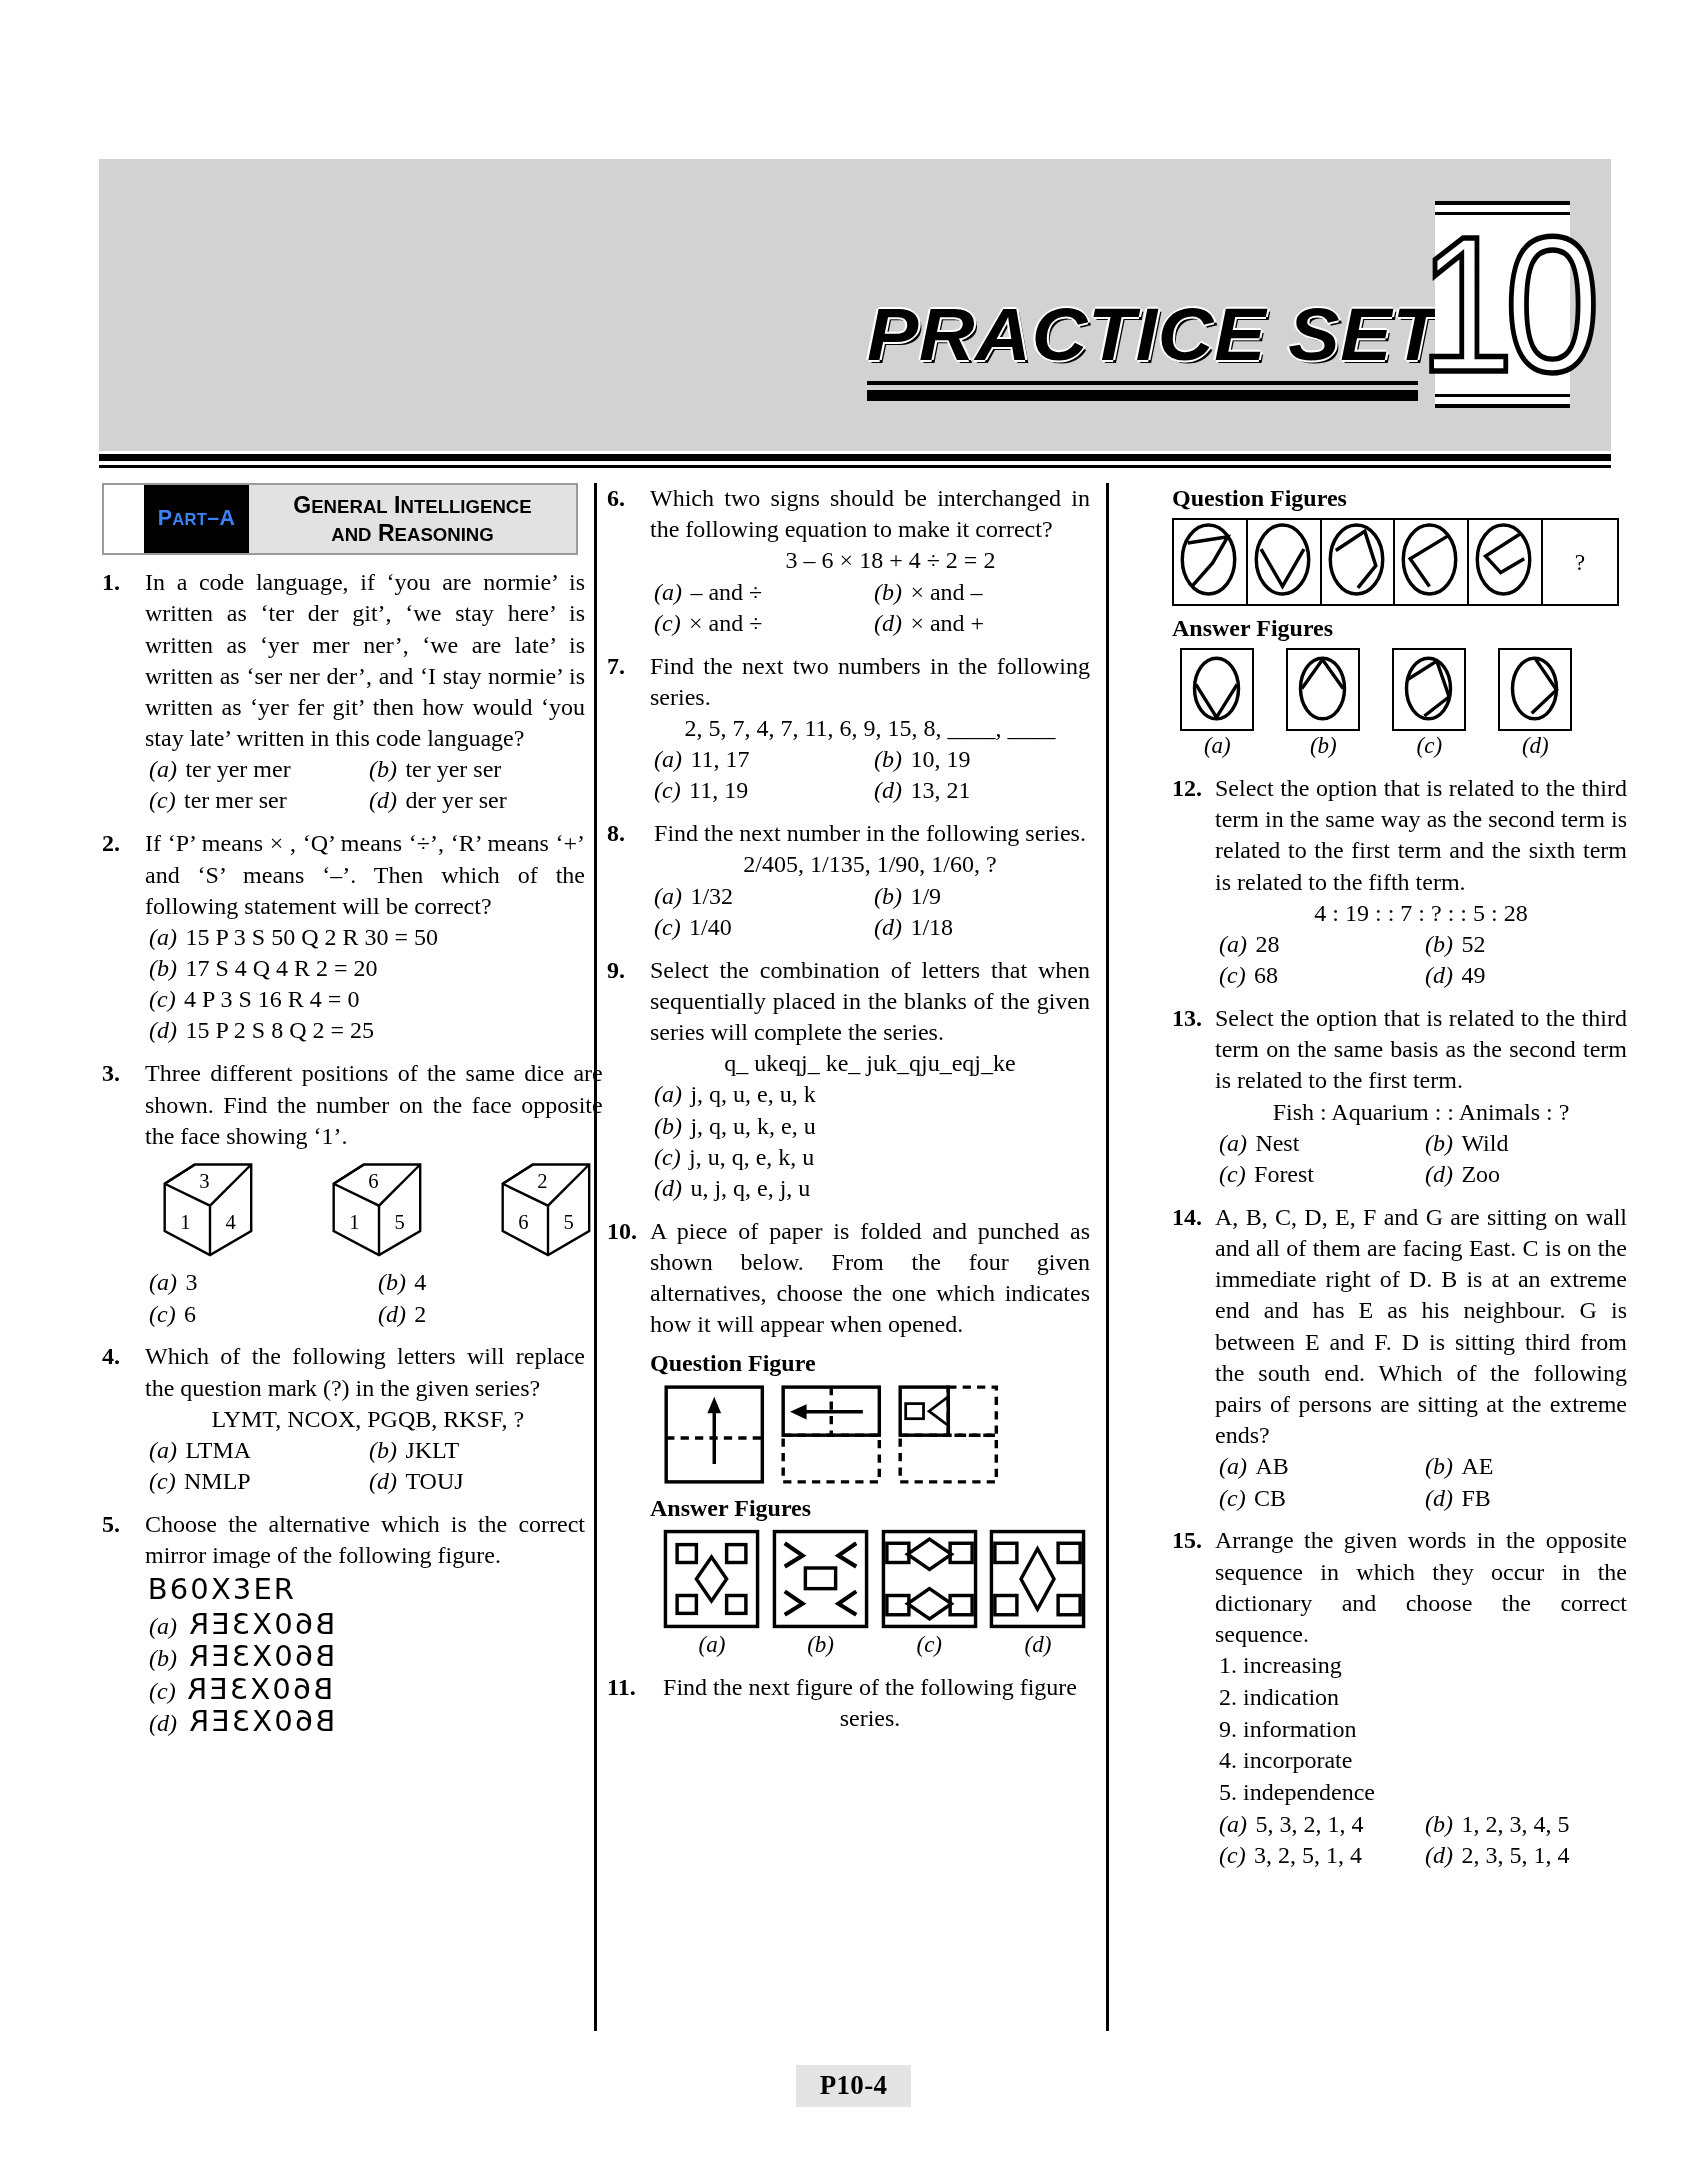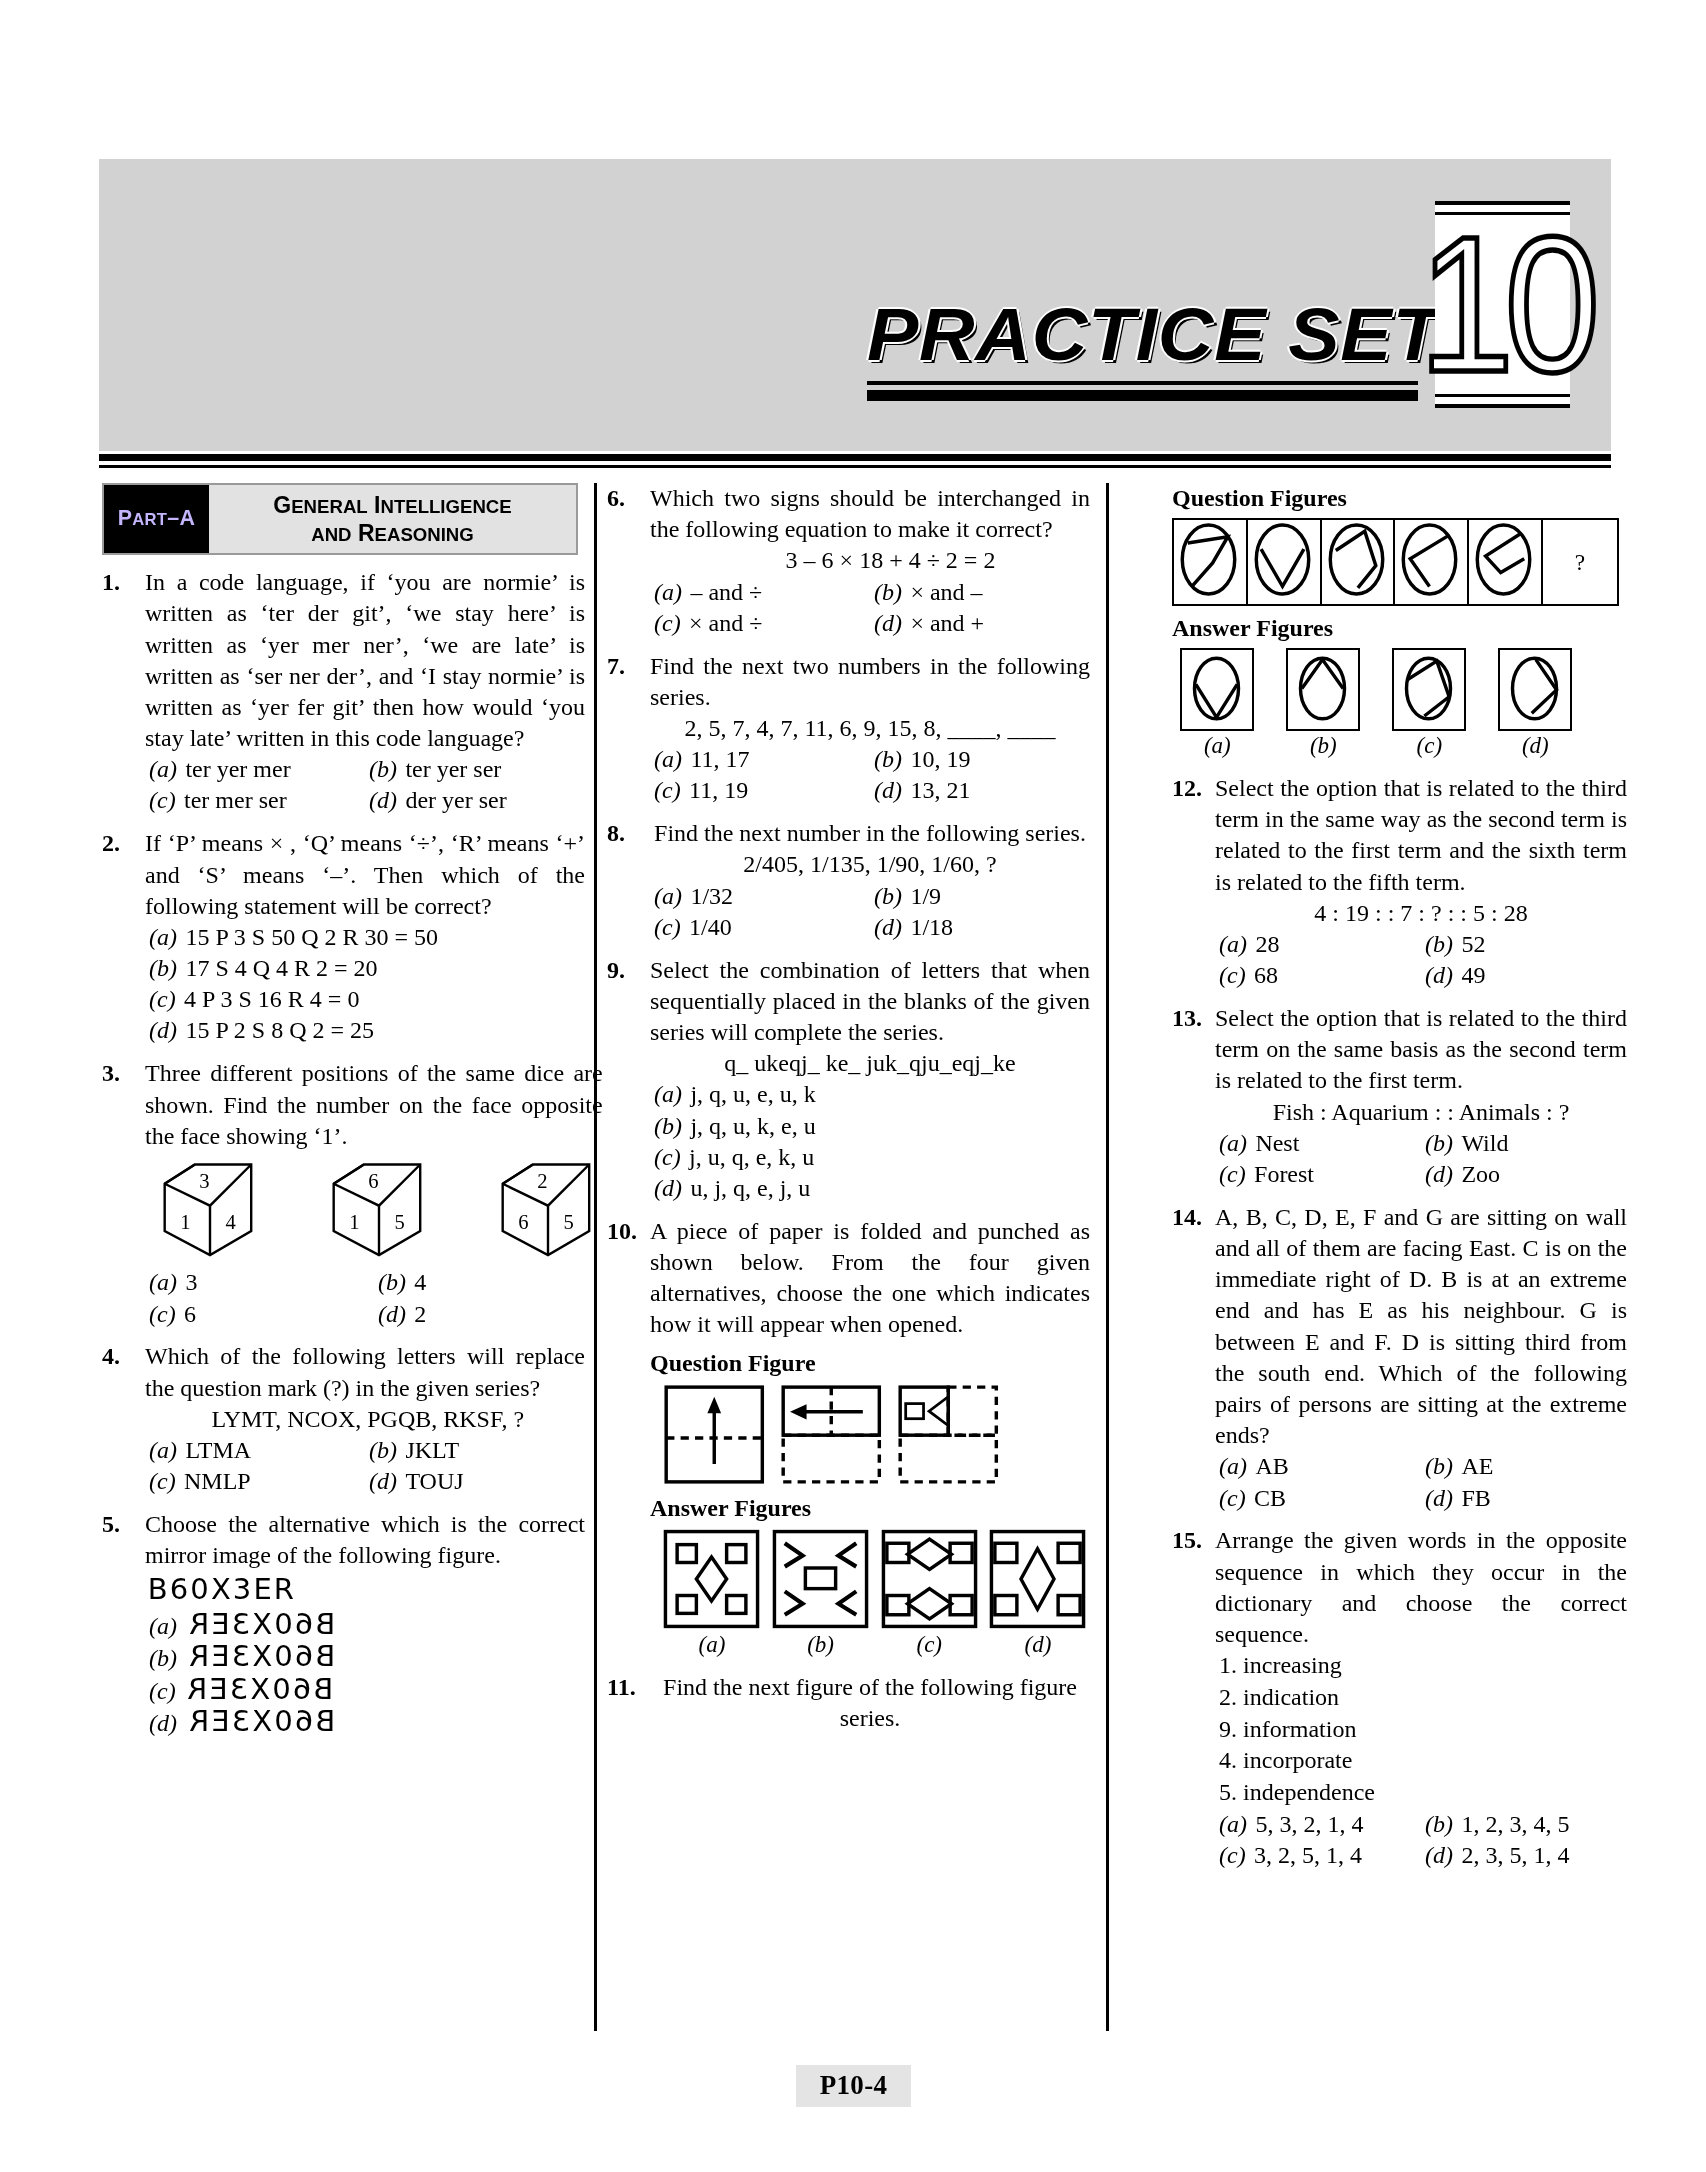--- a/index.html
+++ b/index.html
@@ -146,31 +146,32 @@
   .part-header {
     display: flex;
     align-items: stretch;
     border: 2.1px solid #9a9a9a;
     width: 476px;
     box-sizing: border-box;
     margin-bottom: 11px;
   }
   .part-tag {
     background: #000;
-    color: #c4b5fd;
+    color: #3b82f6;
     font-family: "Liberation Sans", "DejaVu Sans", sans-serif;
     font-weight: bold;
     font-size: 21.4px;
     display: flex;
     align-items: center;
     justify-content: center;
     padding: 0 8.3px;
     width: 105px;
     box-sizing: border-box;
     letter-spacing: 0.3px;
+    margin-left: 40px;
   }
   .part-tag .sm { font-size: 16.6px; }
   .part-title {
     flex: 1;
     background: #e2e2e2;
     font-family: "Liberation Sans", "DejaVu Sans", sans-serif;
     font-weight: bold;
     font-size: 23px;
     text-align: center;
     line-height: 1.22;

